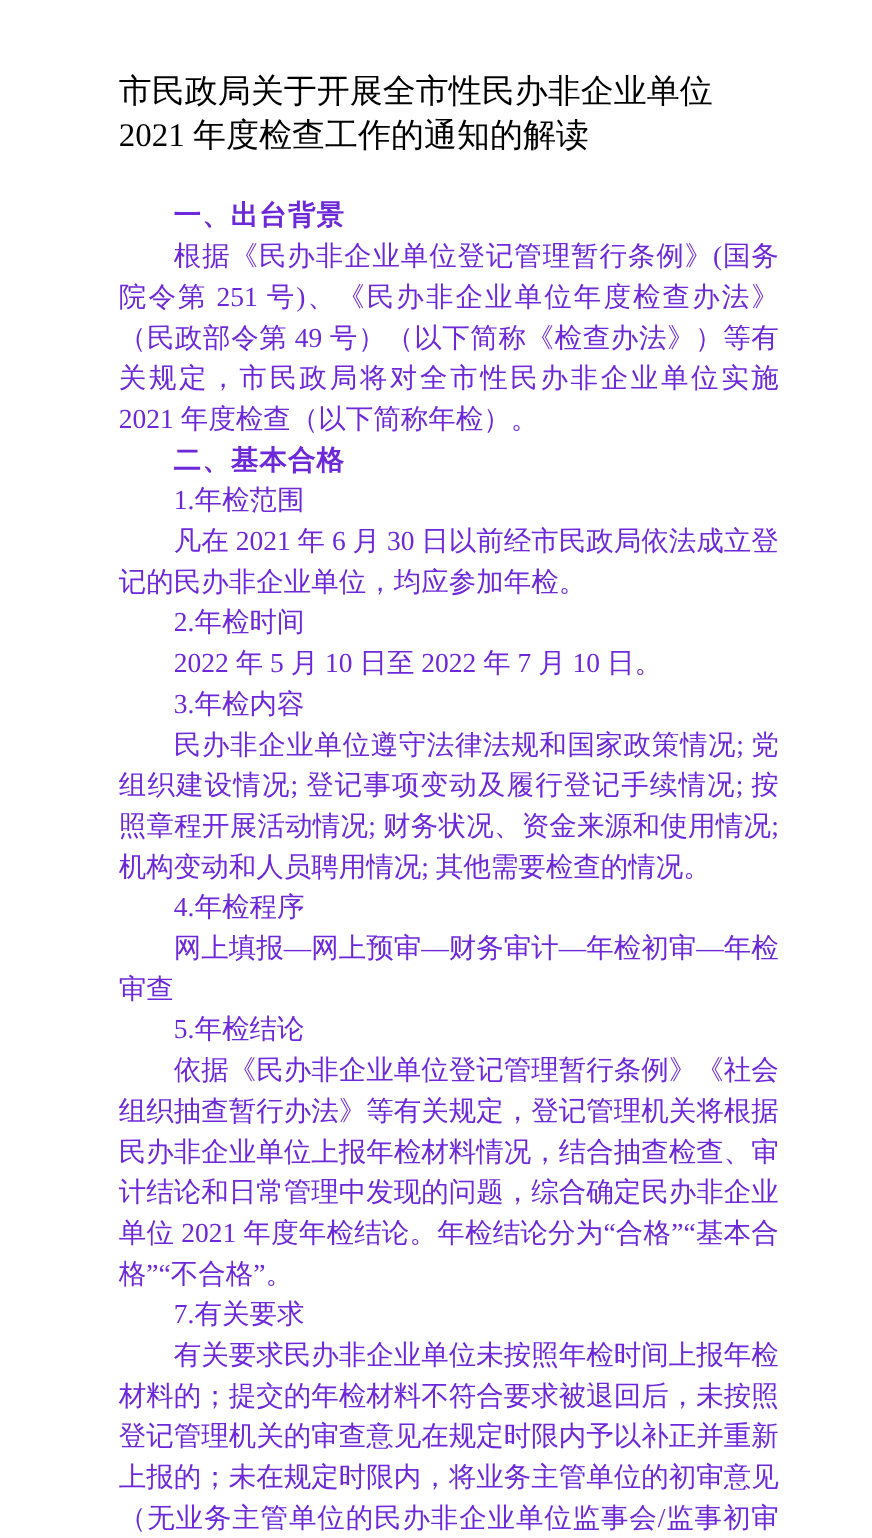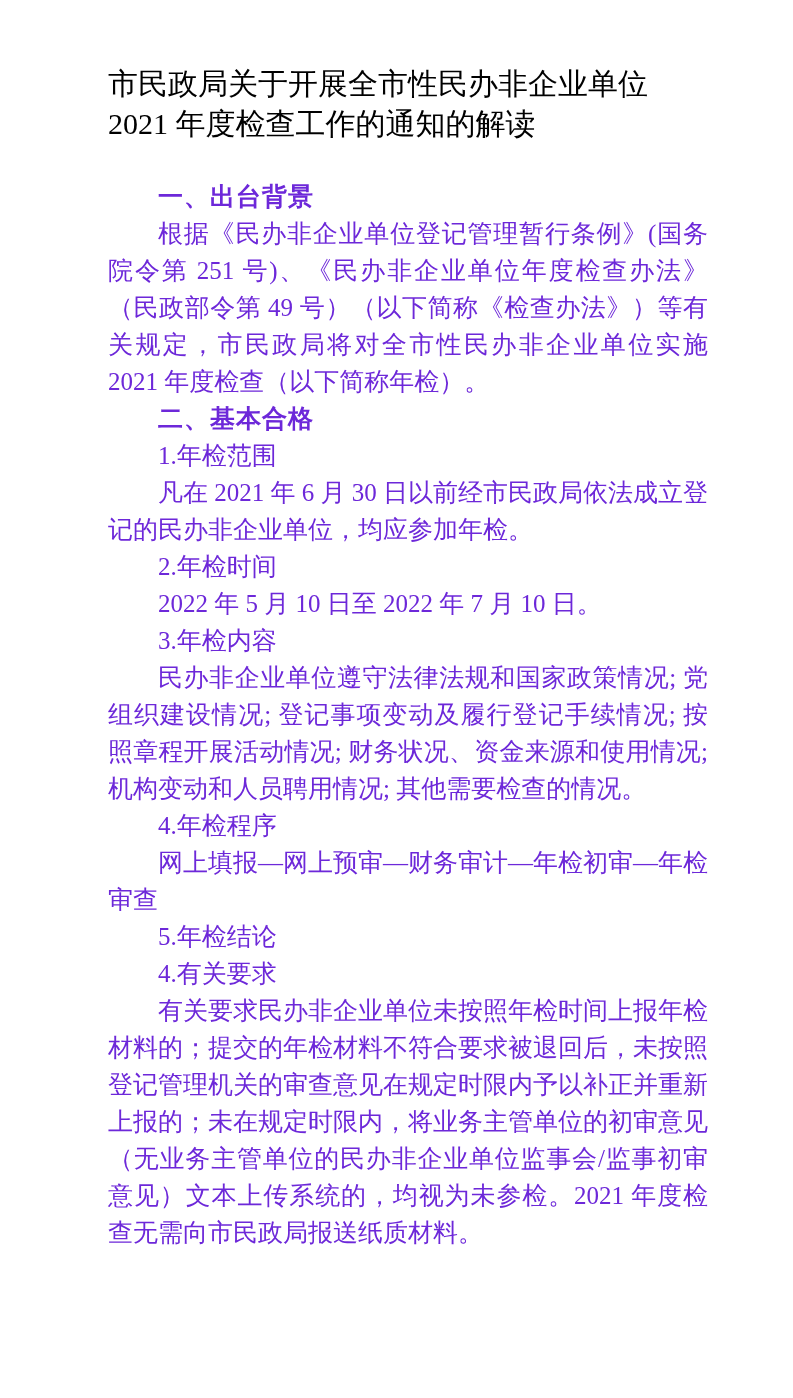--- a/index.html
+++ b/index.html
@@ -87,19 +87,20 @@
     <h3 class="sub-heading">3.年检内容</h3>
 
     <p class="para">民办非企业单位遵守法律法规和国家政策情况; 党组织建设情况; 登记事项变动及履行登记手续情况; 按照章程开展活动情况; 财务状况、资金来源和使用情况; 机构变动和人员聘用情况; 其他需要检查的情况。</p>
 
     <h3 class="sub-heading">4.年检程序</h3>
 
     <p class="para">网上填报—网上预审—财务审计—年检初审—年检审查</p>
 
     <h3 class="sub-heading">5.年检结论</h3>
 
+    <p class="para">依据《民办非企业单位登记管理暂行条例》《社会组织抽查暂行办法》等有关规定，登记管理机关将根据民办非企业单位上报年检材料情况，结合抽查检查、审计结论和日常管理中发现的问题，综合确定民办非企业单位 2021 年度年检结论。年检结论分为“合格”“基本合格”“不合格”。</p>
 
-    <h3 class="sub-heading">4.有关要求</h3>
+    <h3 class="sub-heading">7.有关要求</h3>
 
     <p class="para">有关要求民办非企业单位未按照年检时间上报年检材料的；提交的年检材料不符合要求被退回后，未按照登记管理机关的审查意见在规定时限内予以补正并重新上报的；未在规定时限内，将业务主管单位的初审意见（无业务主管单位的民办非企业单位监事会/监事初审意见）文本上传系统的，均视为未参检。2021 年度检查无需向市民政局报送纸质材料。</p>
 
   </div>
 </div>
 
 </body></html>

